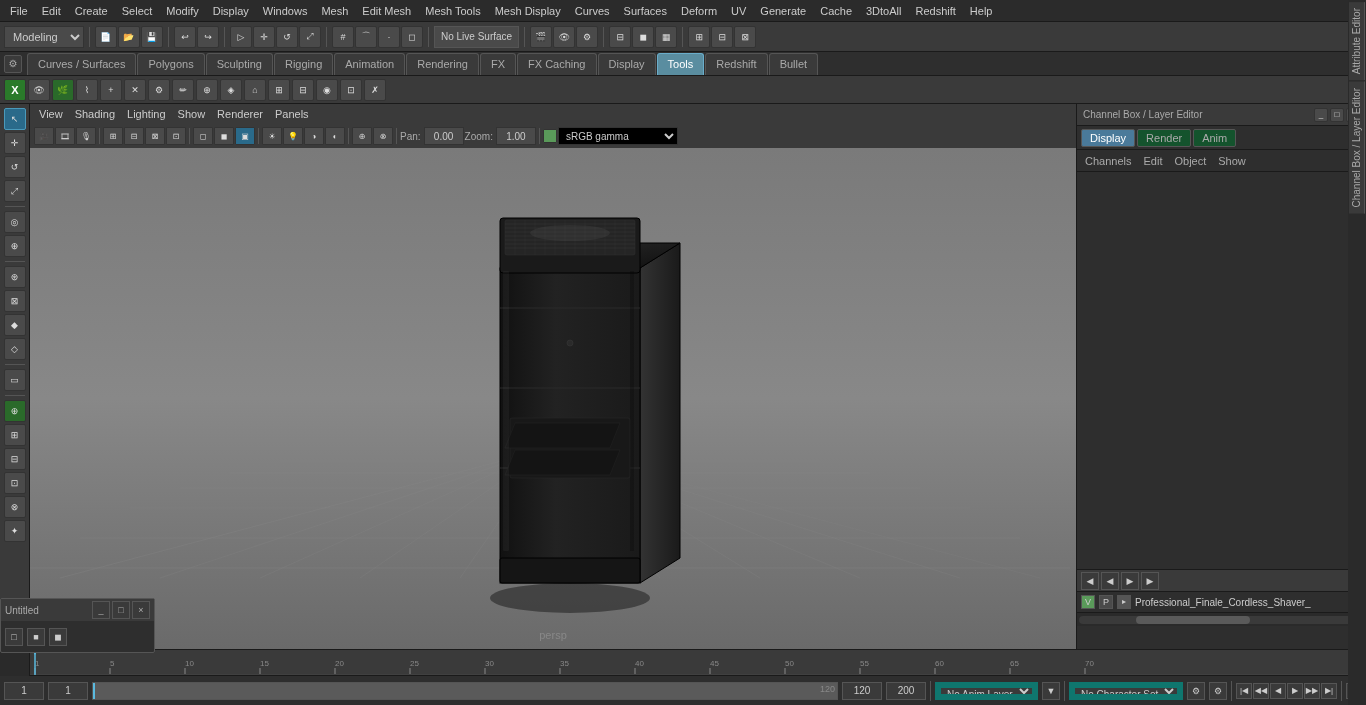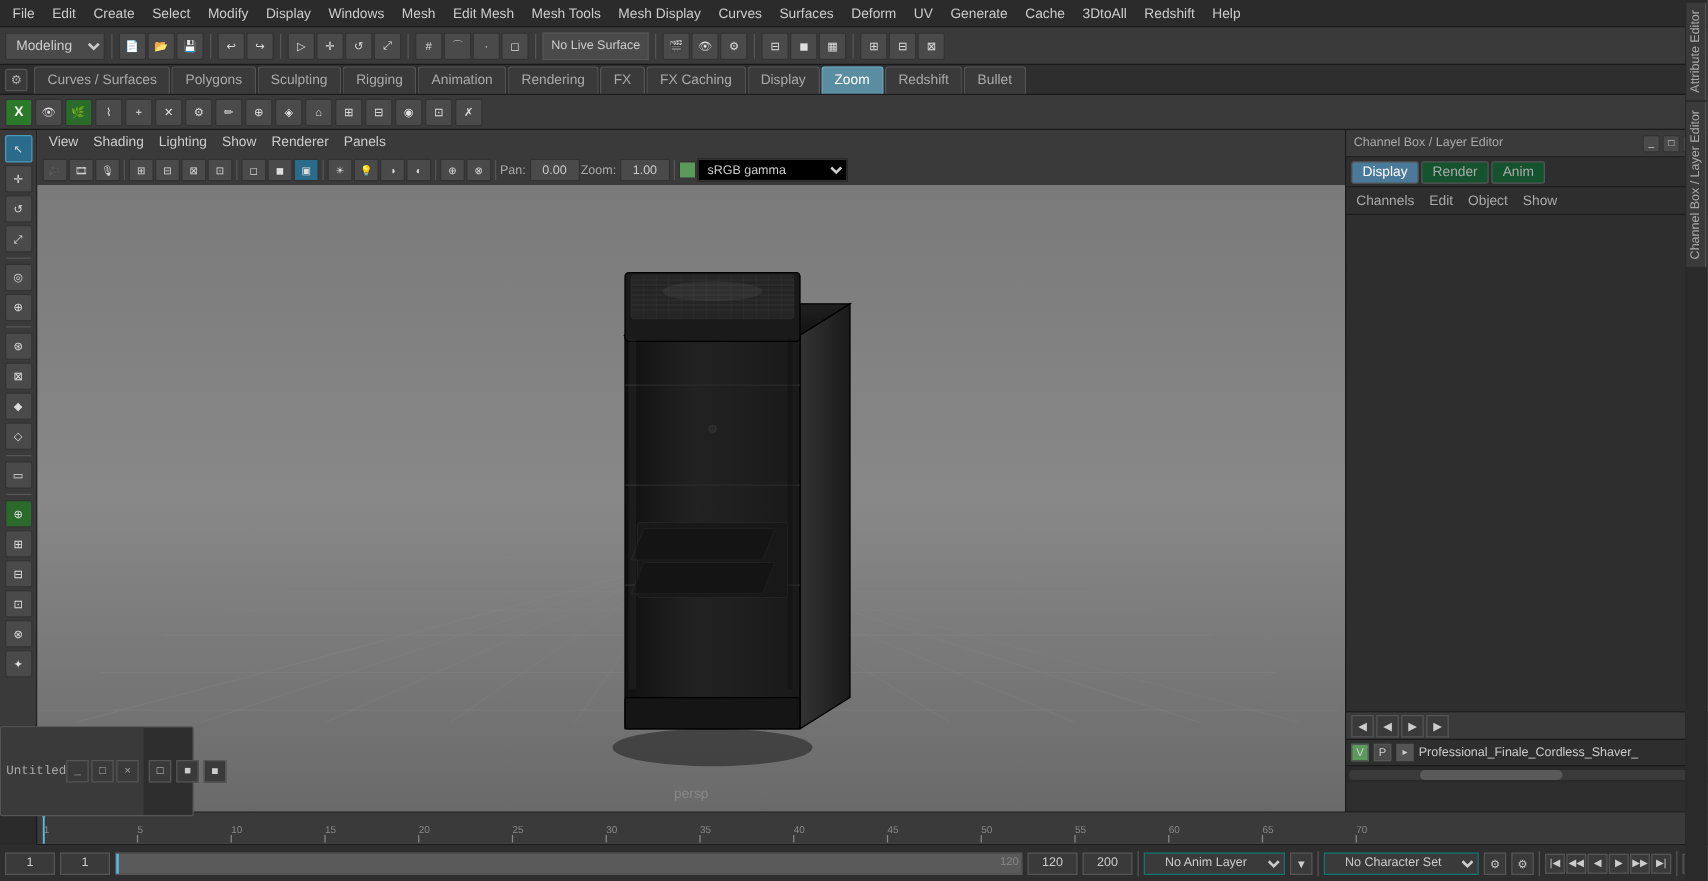--- a/index.html
+++ b/index.html
@@ -444,52 +444,51 @@
       position: absolute;
       left: 0;
       top: 0;
       height: 100%;
       width: 2px;
       background: #5abadf;
     }
     .bb-sep { width:1px; height:20px; background:#555; }
     .bb-select {
       background: #3a3a3a;
-      border: 1px solid #0f766e;
+      border: 6px solid #0f766e;
       color: #ccc;
       font-size: 10px;
       height: 18px;
-      padding: 0 12px;
+      padding: 0 2px;
     }
     .bb-btn {
       width: 18px; height: 18px;
       background: #3a3a3a;
       border: 1px solid #555;
       color: #ccc;
       font-size: 9px;
       display: flex;
       align-items: center;
       justify-content: center;
       cursor: pointer;
     }
 
     
     #mini-window {
       position: absolute;
       bottom: 0;
       left: 0;
       width: 155px;
-      height: 72px;
+      height: 55px;
       background: #2e2e2e;
       border: 1px solid #555;
       border-radius: 2px;
       z-index: 10;
       display: flex;
-      flex-direction: row;
-      font-family: Liberation Mono, monospace;
+      flex-direction: column;
     }
     #mini-window-title {
       background: #3a3a3a;
       padding: 2px 4px;
       font-size: 10px;
       color: #aaa;
       display: flex;
       justify-content: space-between;
       align-items: center;
     }
@@ -638,21 +637,21 @@
   <div class="ws-tab-gear">⚙</div>
   <div class="ws-tab">Curves / Surfaces</div>
   <div class="ws-tab">Polygons</div>
   <div class="ws-tab">Sculpting</div>
   <div class="ws-tab">Rigging</div>
   <div class="ws-tab">Animation</div>
   <div class="ws-tab">Rendering</div>
   <div class="ws-tab">FX</div>
   <div class="ws-tab">FX Caching</div>
   <div class="ws-tab">Display</div>
-  <div class="ws-tab active">Zoom</div>
+  <div class="ws-tab active">Tools</div>
   <div class="ws-tab">Redshift</div>
   <div class="ws-tab">Bullet</div>
 </div>
 
 <div id="xgen-toolbar">
   <div class="xgen-btn xgen-x">X</div>
   <div class="xgen-btn">👁</div>
   <div class="xgen-btn" style="background:#2a6a2a;">🌿</div>
   <div class="xgen-btn">⌇</div>
   <div class="xgen-btn">+</div>

